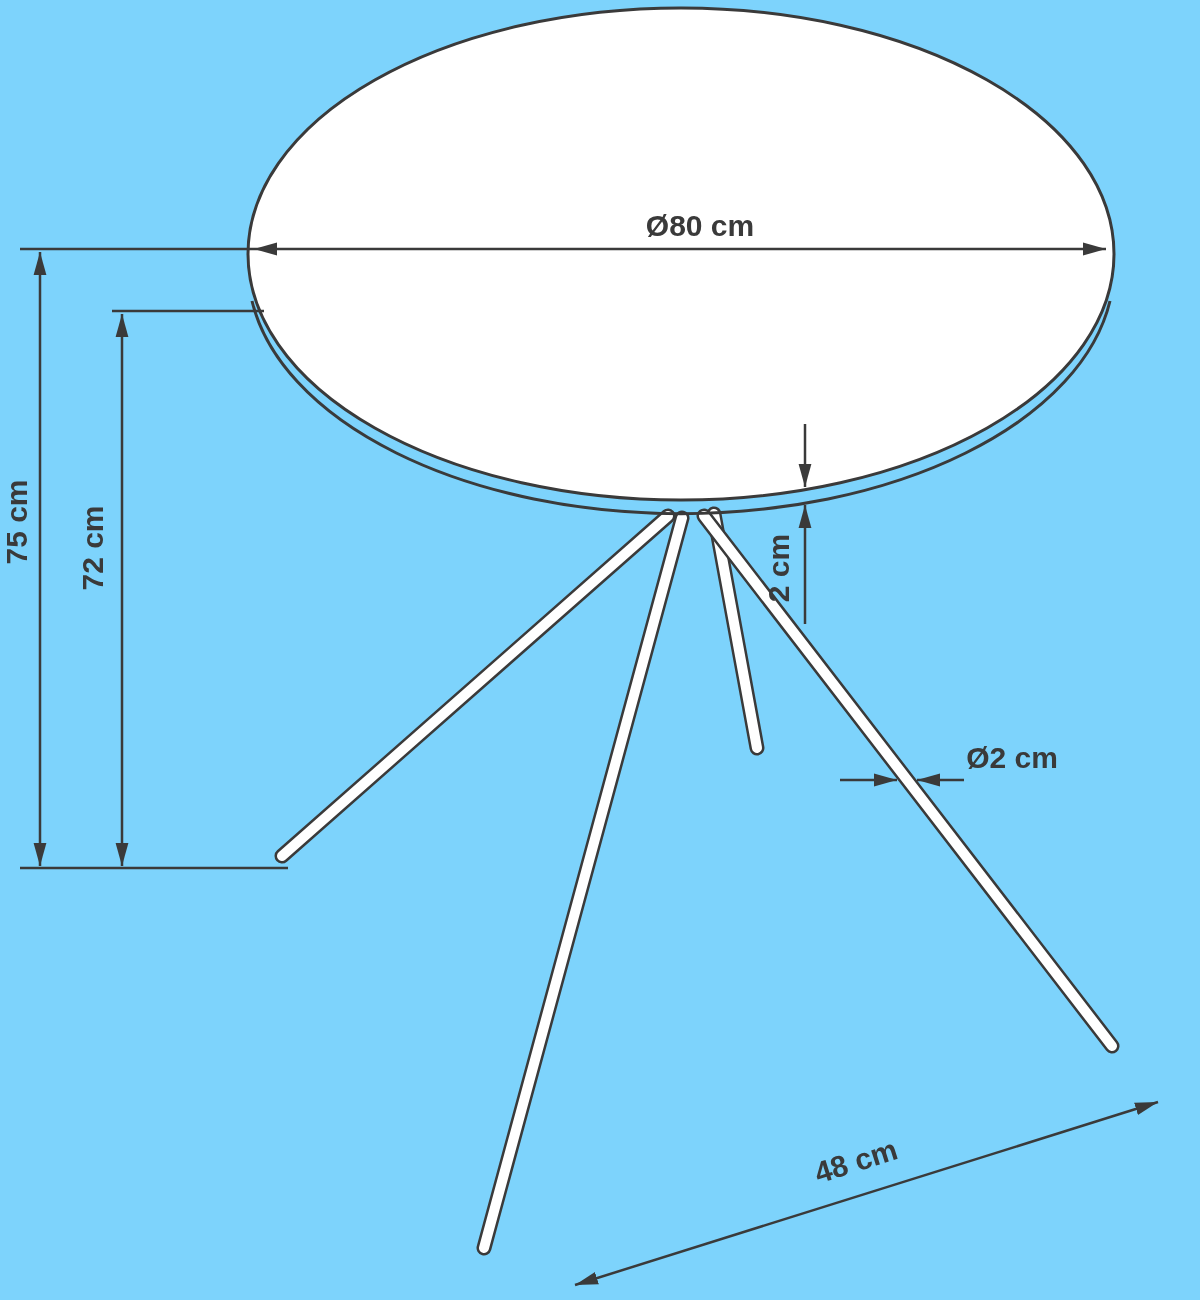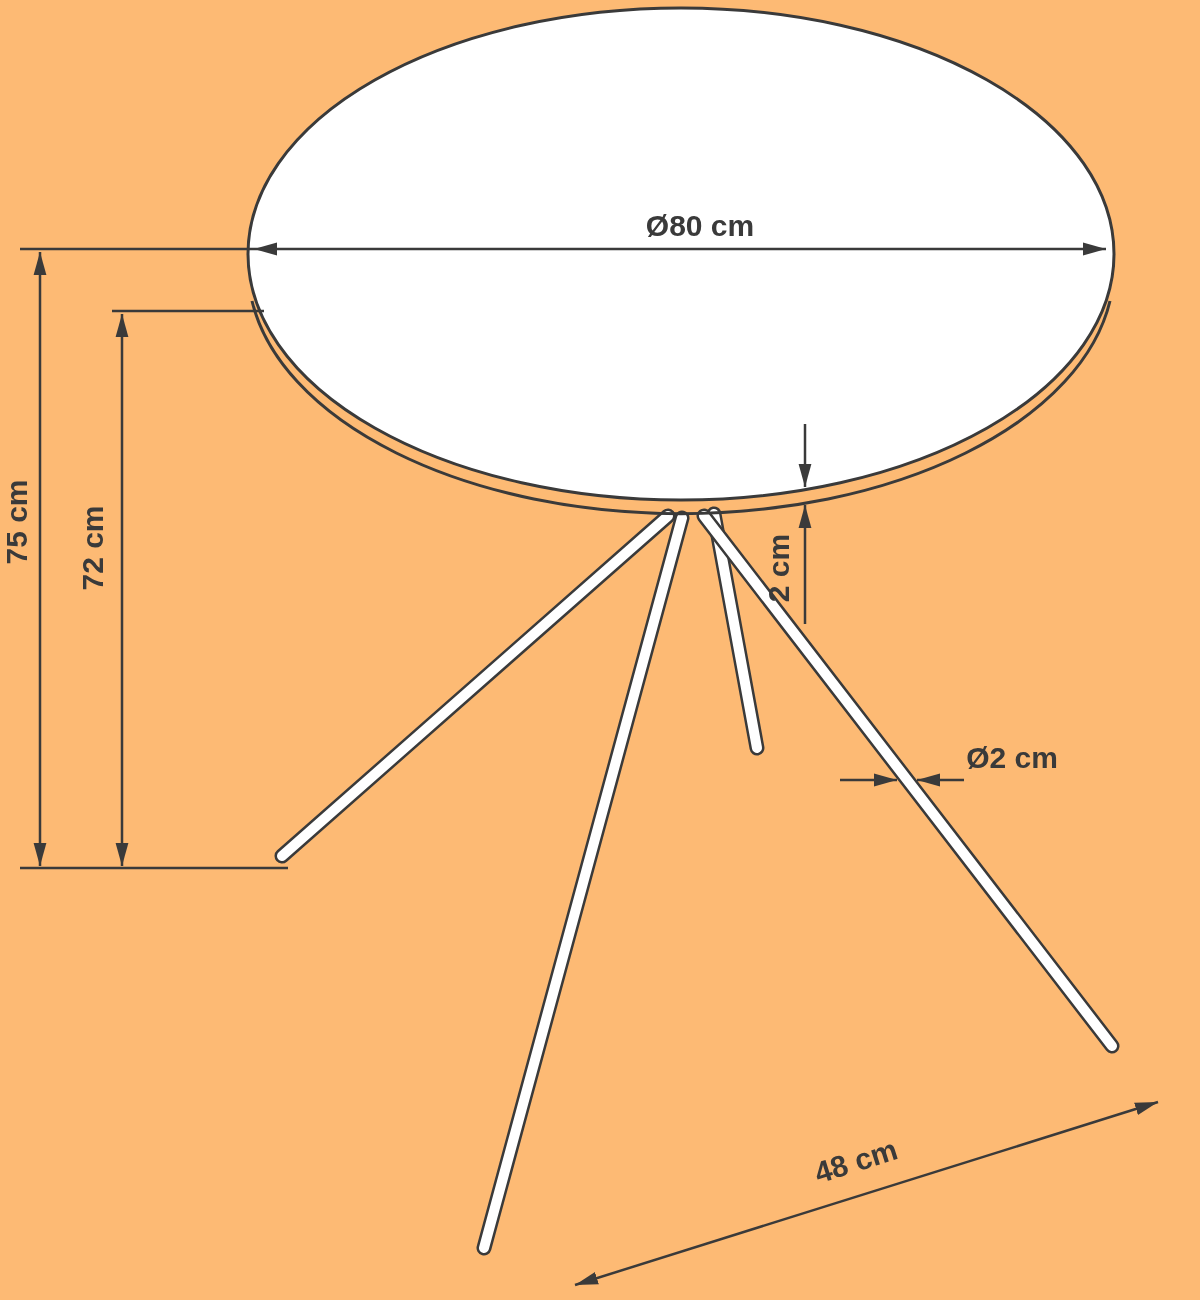--- a/index.html
+++ b/index.html
@@ -3,21 +3,21 @@
 <meta charset="utf-8">
 <style>
   html, body {
     margin: 0;
     padding: 0;
     background: #ffffff;
   }
   .stage {
     width: 1200px;
     height: 1300px;
-    background: #fdba74;
+    background: #7dd3fc;
     overflow: hidden;
     position: relative;
   }
   .diagram-svg { display: block; }
   .outline {
     fill: none;
     stroke: #3a3a3a;
     stroke-width: 3;
   }
   .top-fill {

